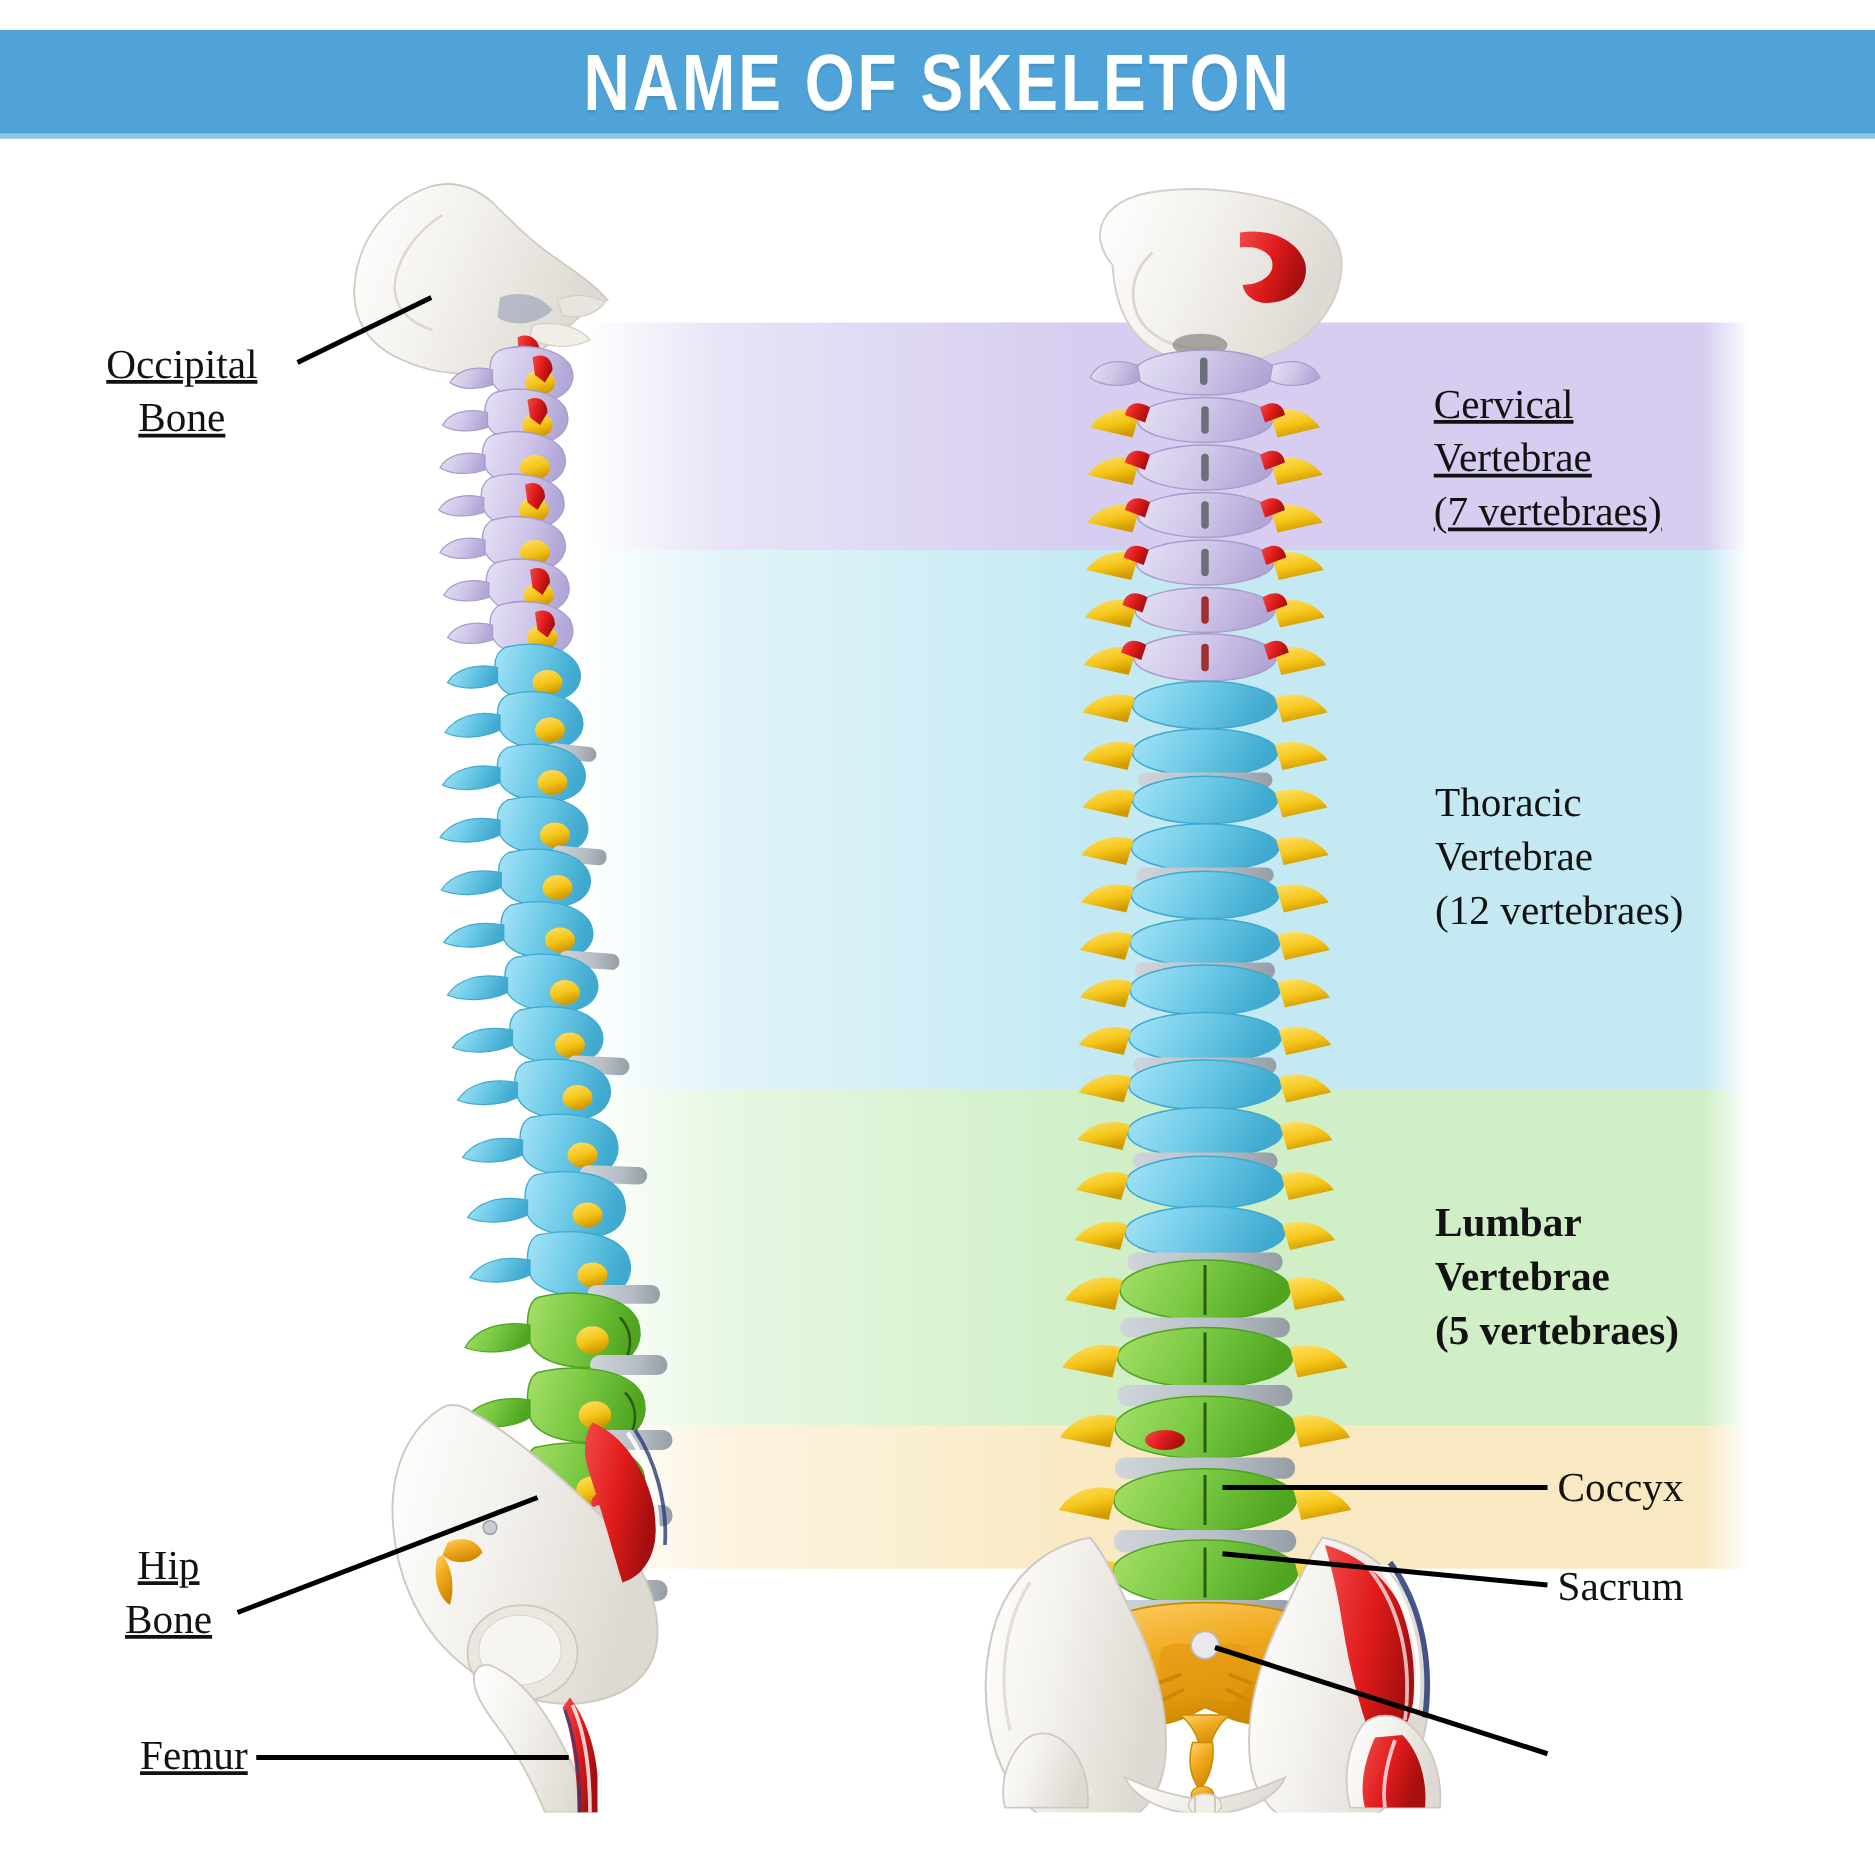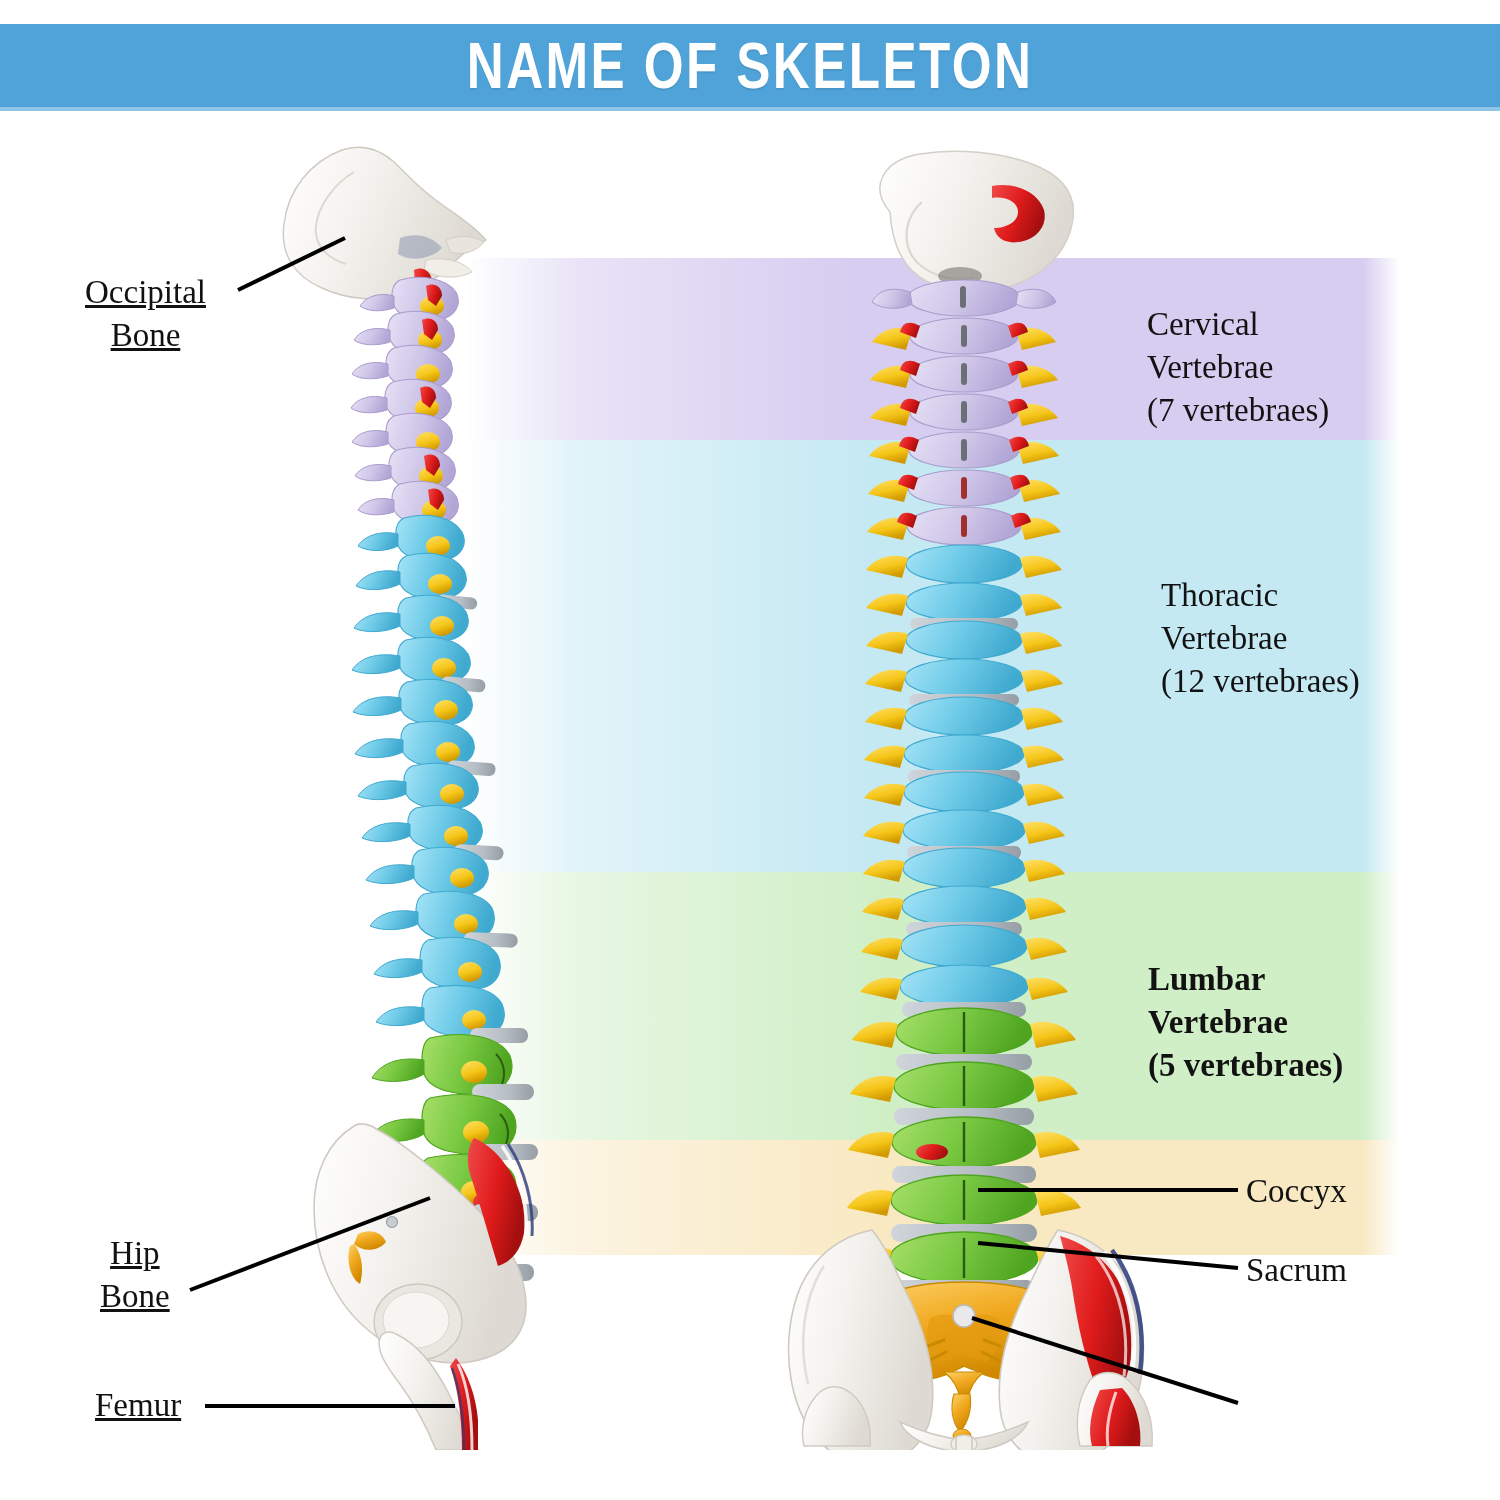--- a/index.html
+++ b/index.html
@@ -52,24 +52,24 @@
     font-family:"Liberation Serif", serif;
     font-size:33px;
     line-height:1.30;
     white-space:pre-line;
   }
   .lbl-left{text-align:center;text-decoration:underline;}
   .lbl-right{text-align:left;}
 
   .lbl-occipital{left:85px;top:271px;}
   .lbl-hip{left:100px;top:1232px;}
-  .lbl-femur{left:95px;top:1384px;}
-
-  .lbl-cervical{left:1147px;top:303px;}
-  .lbl-thoracic{left:1148px;top:574px;margin-left:13px;}
+  .lbl-femur{left:112px;top:1384px;}
+
+  .lbl-cervical{left:1147px;top:303px;text-decoration:underline;}
+  .lbl-thoracic{left:1148px;top:622px;}
   .lbl-lumbar{left:1148px;top:958px;font-weight:bold;}
   .lbl-sacrum{left:1246px;top:1170px;}
   .lbl-coccyx{left:1246px;top:1249px;}
   .lbl-pubic{left:1246px;top:1395px;}
 
   
   #leaders{position:absolute;left:0;top:0;width:1500px;height:1500px;pointer-events:none;}
 
   
   .model{position:absolute;}

